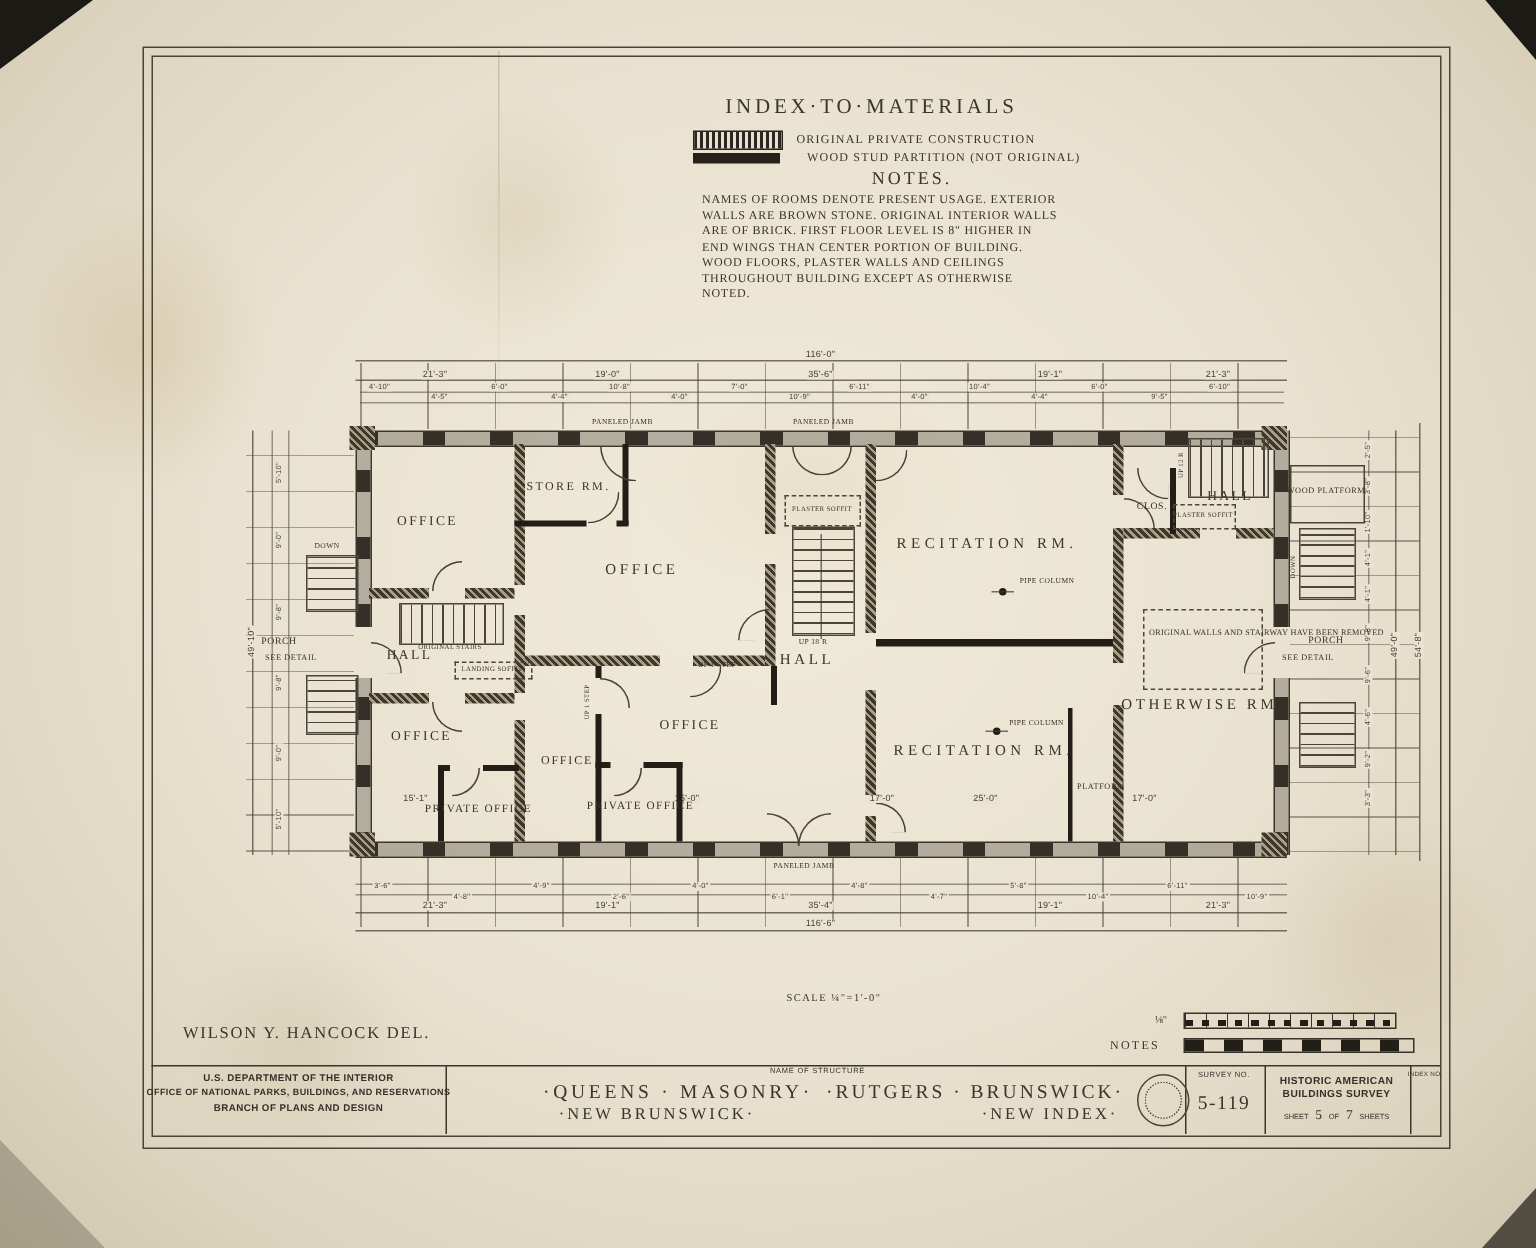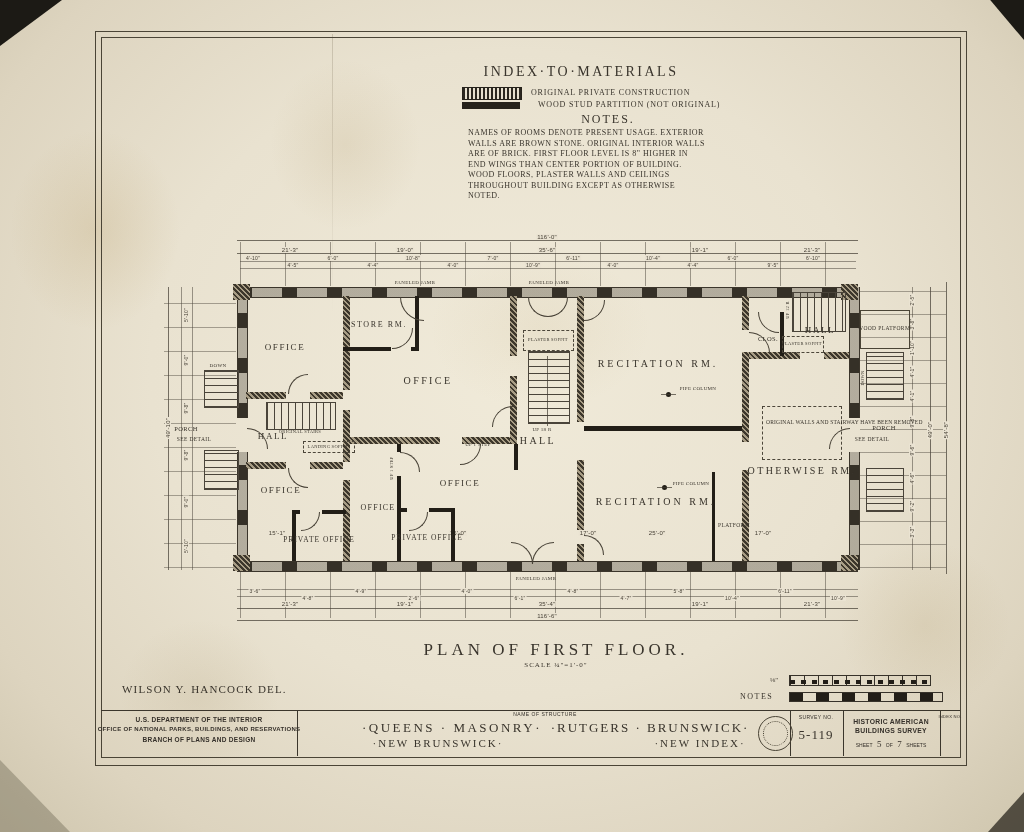--- a/index.html
+++ b/index.html
@@ -270,21 +270,20 @@
   <div class="abs rot hand tiny" style="left:787px;top:310px;font-size:4.5px;">UP 12 R</div>
   <div class="abs ctr hand pre" style="left:884px;top:328px;font-size:5.5px;letter-spacing:.4px;line-height:7px;">WOOD
 PLATFORM</div>
   <div class="abs hand pre" style="left:766px;top:419px;font-size:5.5px;line-height:7.5px;text-align:left;letter-spacing:.2px;">ORIGINAL WALLS AND
 STAIRWAY HAVE BEEN
 REMOVED</div>
   <div class="abs ctr hand note-s" style="left:884px;top:427px;font-size:6.5px;">PORCH</div>
   <div class="abs ctr hand note-s" style="left:872px;top:439px;">SEE DETAIL</div>
   <div class="abs rot hand tiny" style="left:862px;top:378px;font-size:4.5px;">DOWN</div>
 
-  <div class="abs ctr hand" style="left:556px;top:650px;font-size:17px;letter-spacing:4px;">PLAN OF FIRST FLOOR.</div>
   <div class="abs ctr hand" style="left:556px;top:665px;font-size:7px;letter-spacing:1px;">SCALE ¼"=1'-0"</div>
   <div class="abs hand" style="left:122px;top:683px;font-size:11px;letter-spacing:1.2px;">WILSON Y. HANCOCK DEL.</div>
   <div class="abs ctr hand" style="left:774px;top:680px;font-size:7px;">⅛"</div>
   <div class="abs" style="left:789px;top:675px;width:140px;height:9px;border:1px solid #37322a;background:repeating-linear-gradient(90deg,#37322a 0 1px,transparent 1px 14px),linear-gradient(transparent 55%, transparent 55%);"></div>
   <div class="abs" style="left:790px;top:680px;width:138px;height:4px;background:repeating-linear-gradient(90deg,#221e18 0 5px,transparent 5px 11px);"></div>
   <div class="abs hand" style="left:740px;top:692px;font-size:8px;letter-spacing:1.5px;">NOTES</div>
   <div class="abs" style="left:789px;top:692px;width:152px;height:8px;border:1px solid #37322a;background:repeating-linear-gradient(90deg,#221e18 0 13px,transparent 13px 26px);"></div>
 
   <div class="abs" style="left:101px;top:710px;width:859px;height:1.4px;background:#3b362c;"></div>
   <div class="abs" style="left:297px;top:710px;width:1.2px;height:46px;background:#3b362c;"></div>

